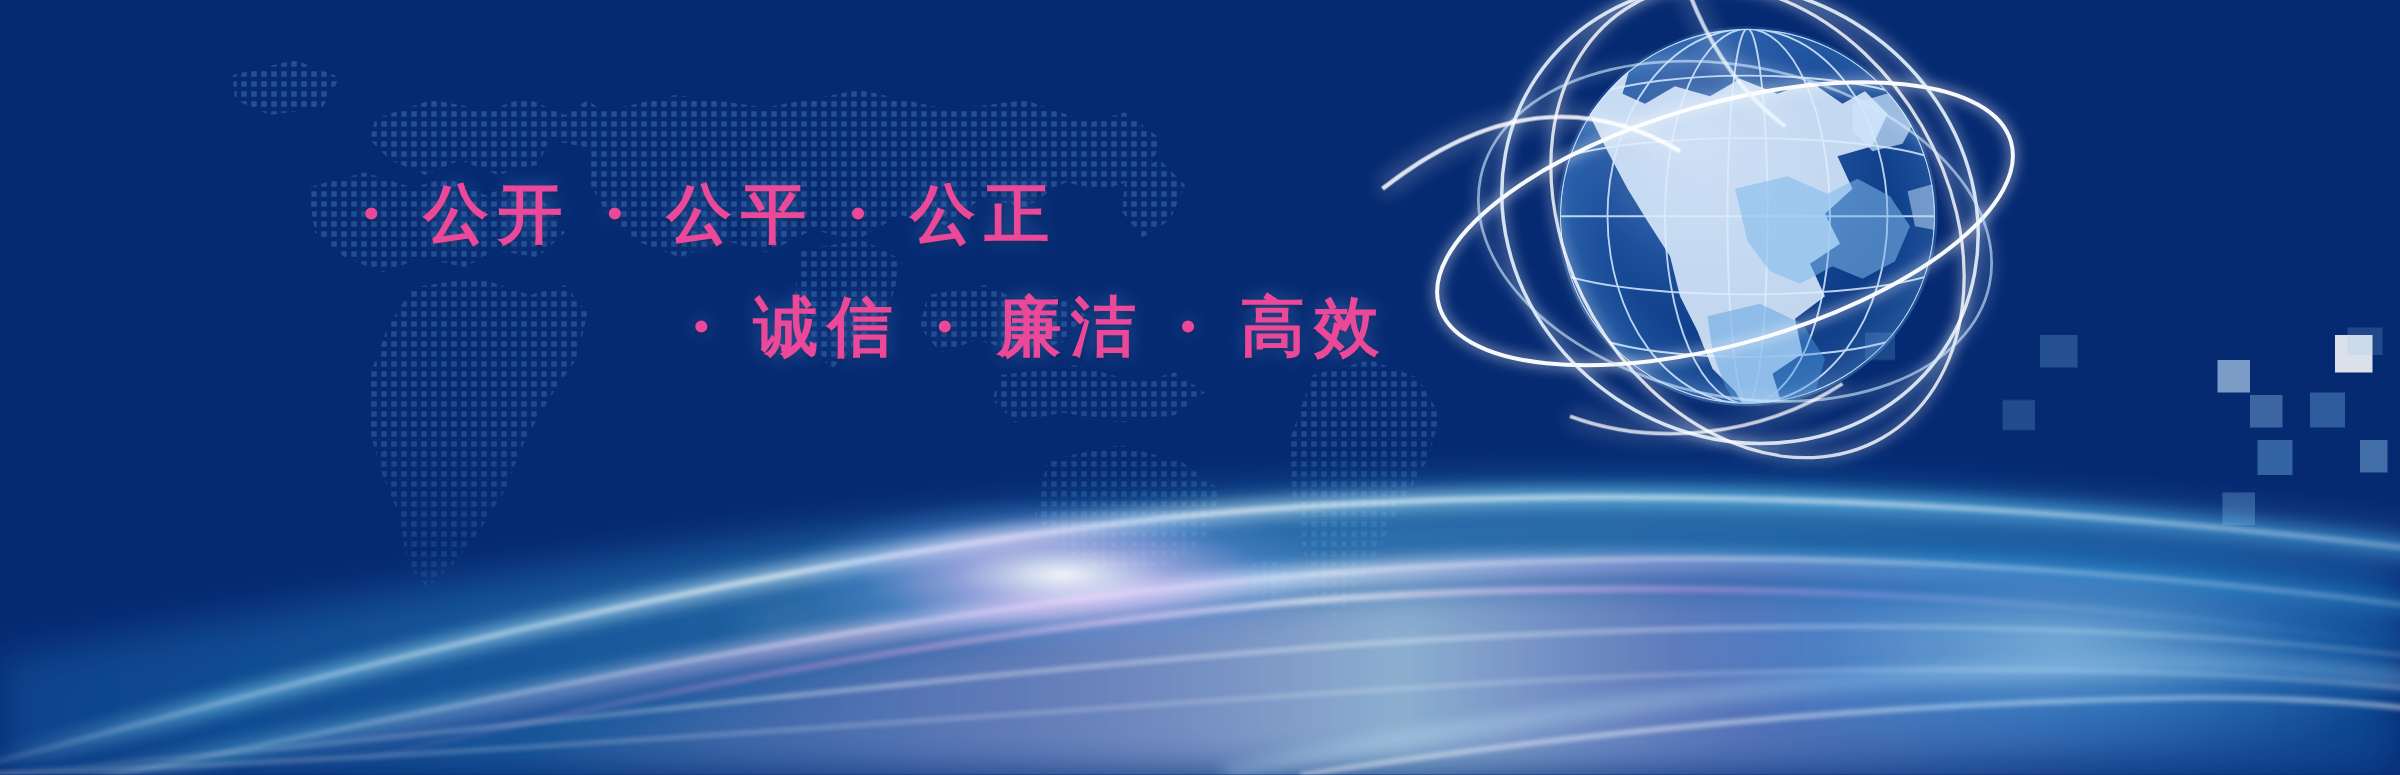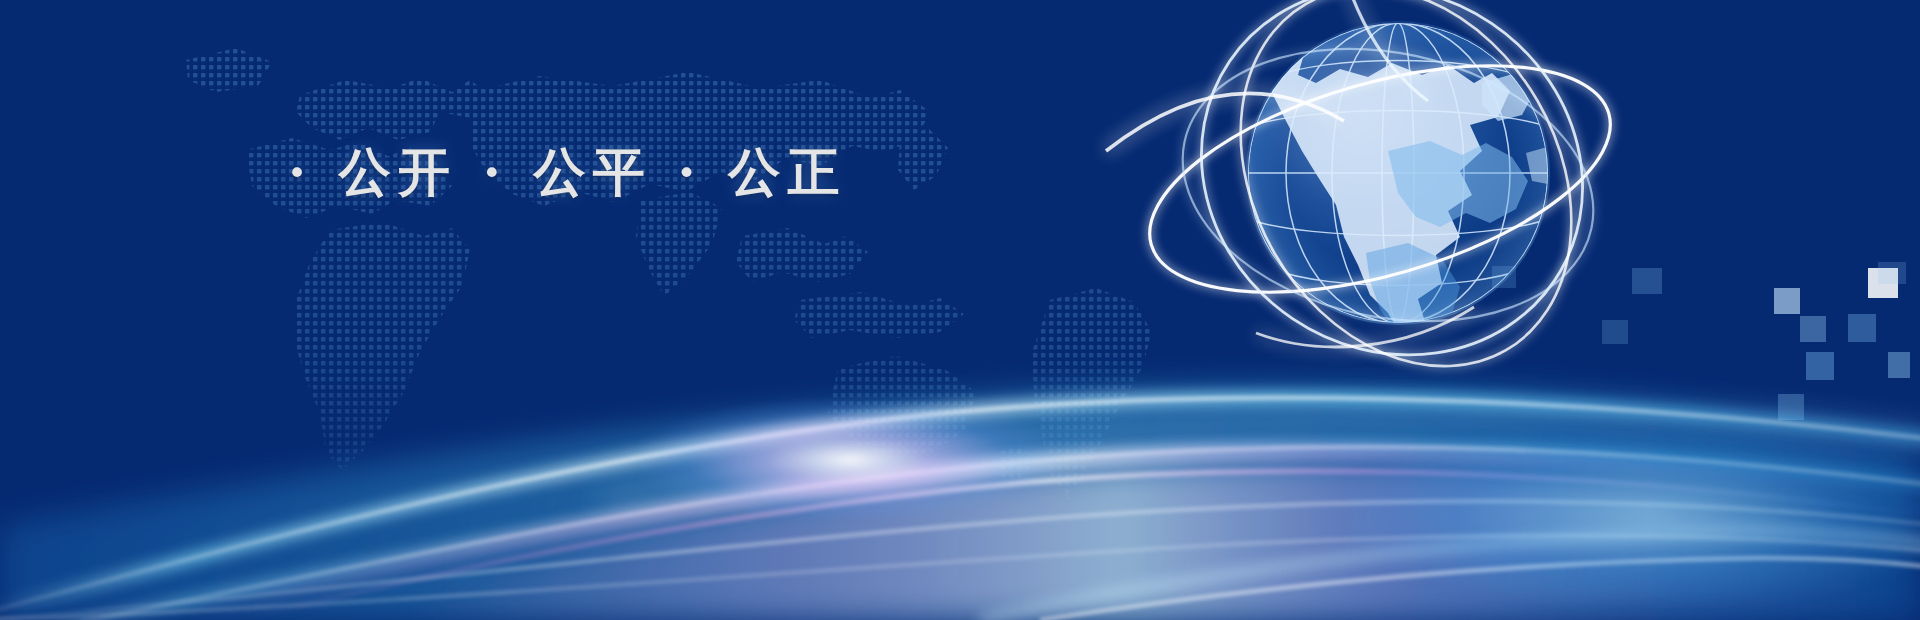--- a/index.html
+++ b/index.html
@@ -11,21 +11,21 @@
       linear-gradient(178deg,#031churn 0%,#041f5e 0%,#062a72 26%,#08397f 48%,#0a4a96 66%,#0f5bad 80%,#1466bb 92%,#1a74c6 100%);
     background-color:#062a72;
   }
 
   
   .worldmap{position:absolute;inset:0;opacity:.30;}
   .worldmap svg{width:100%;height:100%;display:block;}
 
   
   .slogan{
-    position:absolute;color:#e5e5e5;white-space:nowrap;
+    position:absolute;color:#ec4899;white-space:nowrap;
     font-weight:700;letter-spacing:.14em;
     text-shadow:0 0 14px rgba(120,190,255,.35),0 2px 5px rgba(0,10,40,.45);
   }
   #line1{left:288px;top:146px;font-size:52px;line-height:1;}
   #line2{left:552px;top:236px;font-size:52px;line-height:1;}
 
   
   .globe-wrap{position:absolute;left:1130px;top:-35px;width:520px;height:450px;}
   .globe-wrap svg{width:100%;height:100%;overflow:visible;}
 
@@ -254,14 +254,15 @@
       <path d="M980,330 C1200,282 1440,250 1700,242 C1800,240 1880,246 1940,256" stroke="#d6f6ff" stroke-width="6" fill="none" filter="url(#wblur2)" opacity=".65"></path>
       <path d="M1040,330 C1260,296 1500,272 1760,268 C1830,268 1890,272 1940,278" stroke="#ffffff" stroke-width="2.6" fill="none" filter="url(#wblur)" opacity=".8"></path>
 
       <path d="M600,214 C860,162 1180,128 1500,126 C1700,126 1840,136 1940,150" stroke="#cfe9ff" stroke-width="10" fill="none" filter="url(#wblur3)" opacity=".38"></path>
     </svg>
   </div>
   <div class="glow-core"></div>
   <div class="glow-core2"></div>
 
   <div class="slogan" id="line1">· 公开 · 公平 · 公正</div>
+  <div class="slogan" id="line2">· 诚信 · 廉洁 · 高效</div>
 
 </div>
 
 </body></html>

